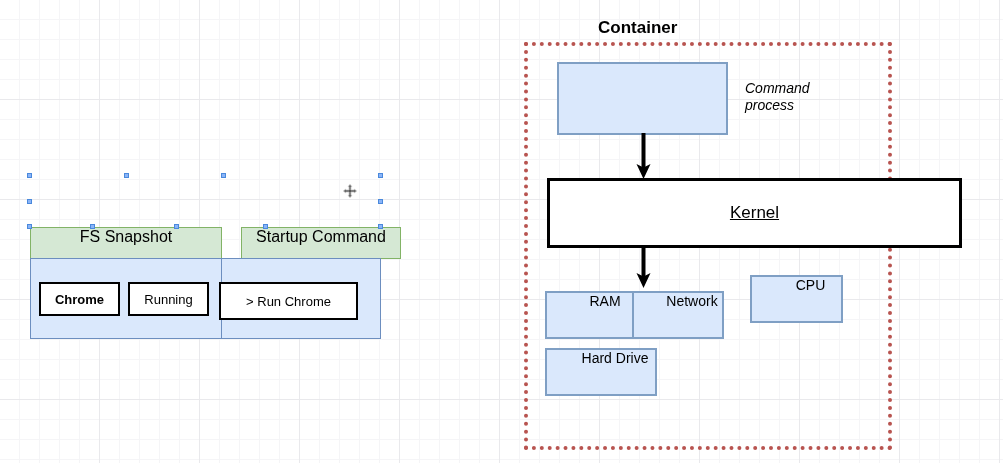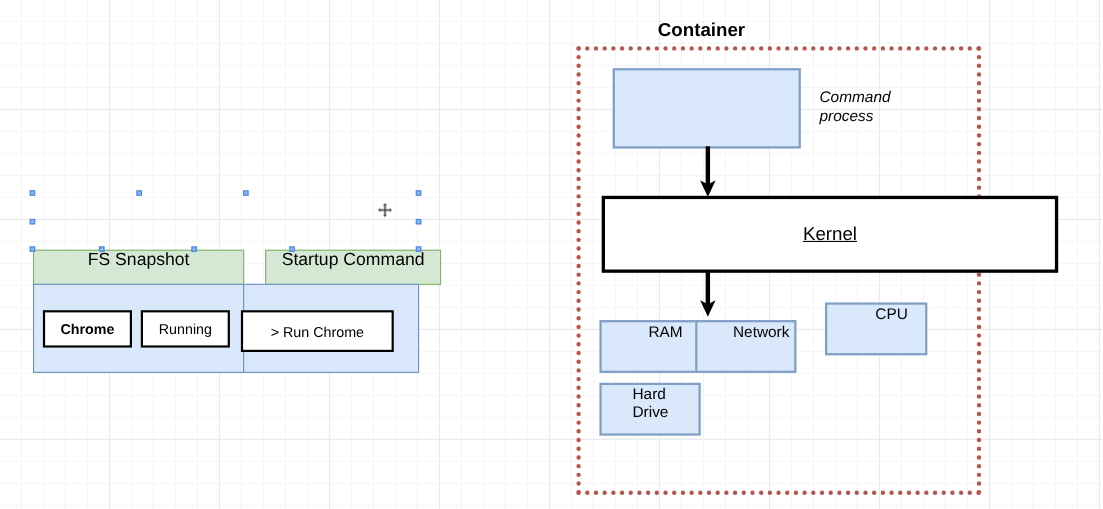--- a/index.html
+++ b/index.html
@@ -99,21 +99,21 @@
   }
   .res-box {
     background: #dae8fc; border: 2px solid #7f9fc4;
     display: flex; justify-content: center;
     font-size: 14px;
     padding-left: 28px;
   }
   .res-ram  { left: 545px; top: 291px; width: 92px; height: 48px; }
   .res-net  { left: 632px; top: 291px; width: 92px; height: 48px; }
   .res-cpu  { left: 750px; top: 275px; width: 93px; height: 48px; }
-  .res-hdd  { left: 545px; top: 348px; width: 92px; height: 48px; }
+  .res-hdd  { left: 545px; top: 348px; width: 112px; height: 48px; }
 
   .arrow { overflow: visible; }
 </style>
 </head>
 <body>
 
 <div id="canvas">
 
 
   <svg class="abs move-cursor" viewBox="0 0 14 14" width="14" height="14">

